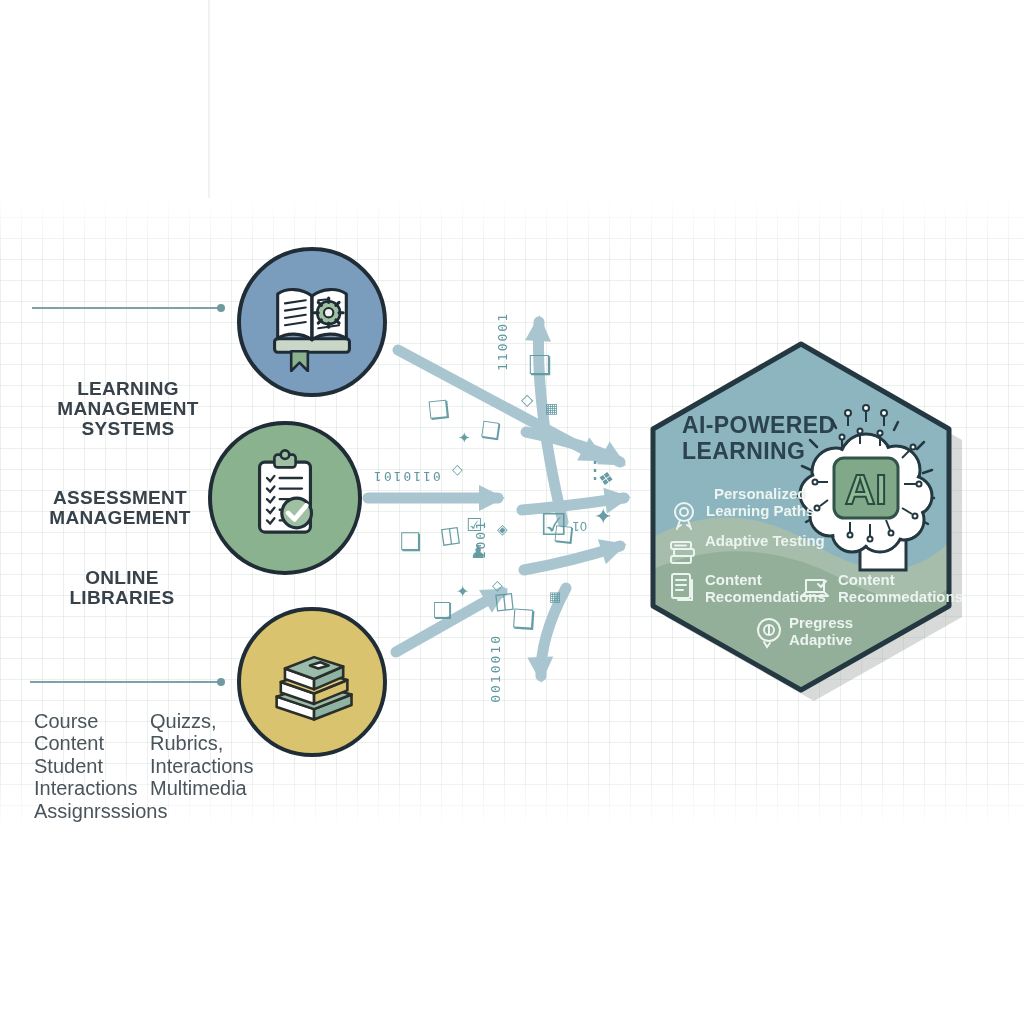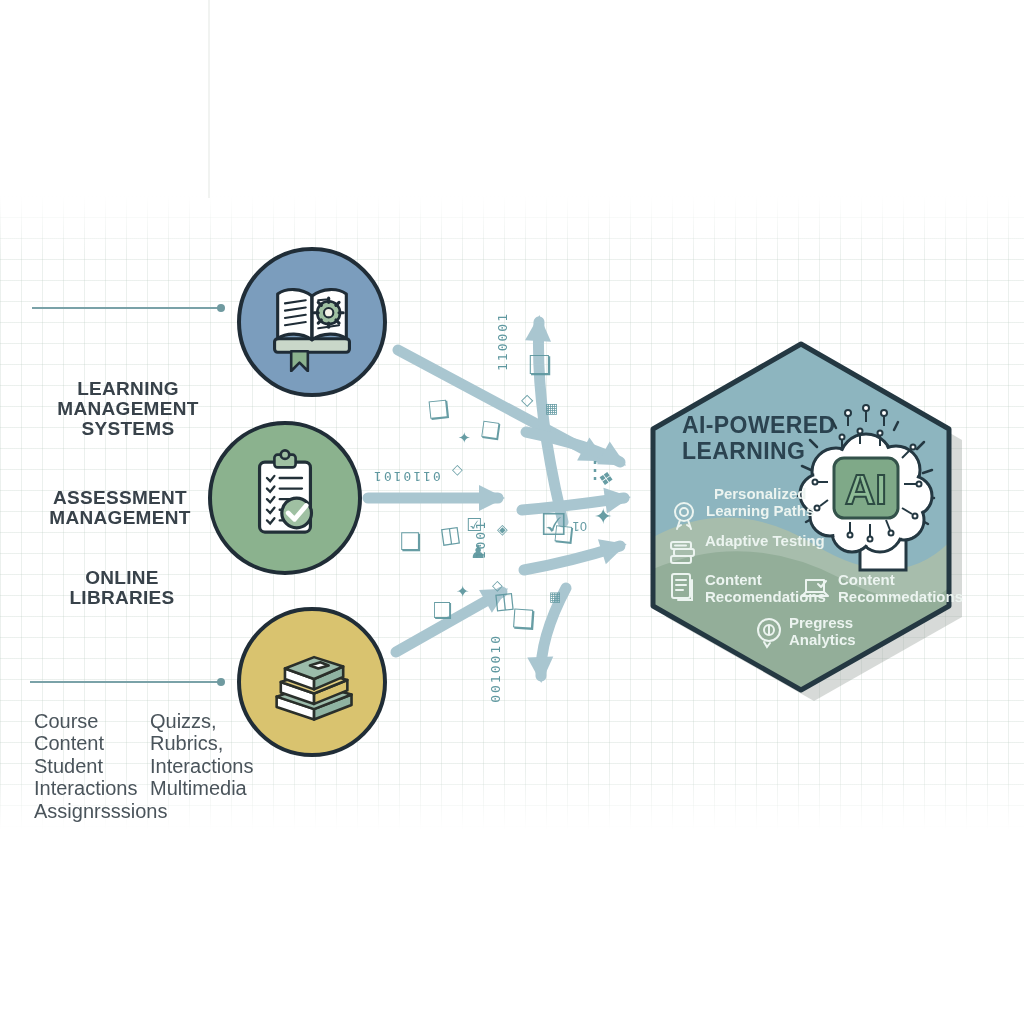--- a/index.html
+++ b/index.html
@@ -337,13 +337,13 @@
 <div class="abs feature-label prelines" style="left:838px;top:572px;">Content
 Recommedations</div>
 
 <div class="abs feature-icon" style="left:752px;top:615px;">
   <svg width="34" height="36" viewBox="0 0 34 36" fill="none" stroke="#ecf4f0" stroke-width="2" stroke-linecap="round">
     <circle cx="17" cy="15" r="11"></circle>
     <path d="M12,15 a5,5 0 0 1 10,0 a5,5 0 0 1 -10,0 M17,10 v10 M12,27 l3,5 l3,-4"></path>
   </svg>
 </div>
 <div class="abs feature-label prelines" style="left:789px;top:615px;">Pregress
-Analytics</div>
+Adaptive</div>
 
 </body></html>

